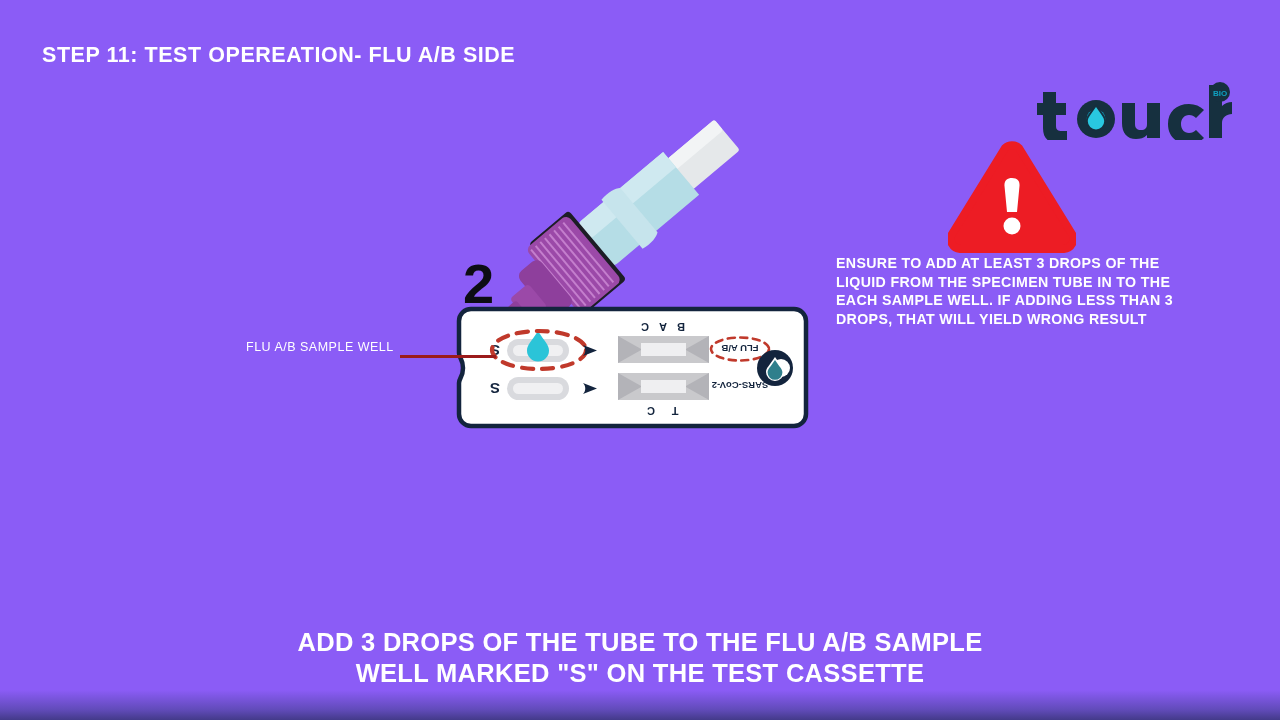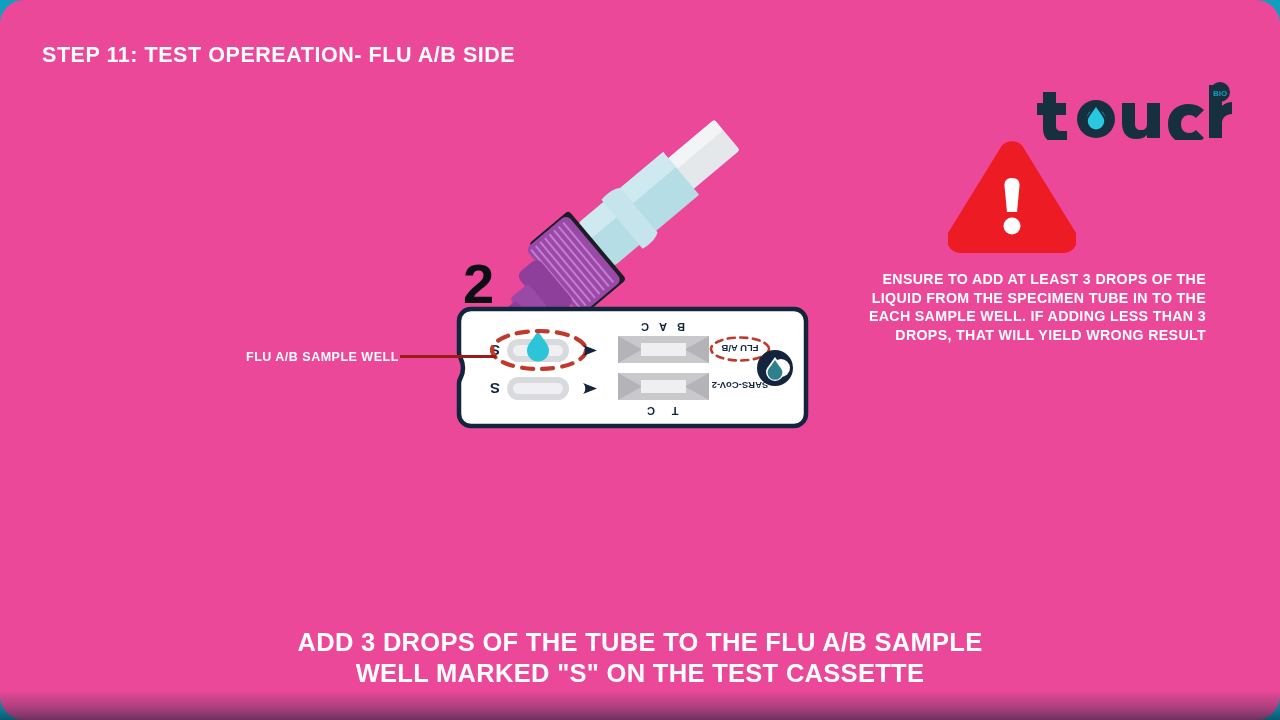--- a/index.html
+++ b/index.html
@@ -2,21 +2,21 @@
 <html><head>
 <meta charset="utf-8">
 <style>
   html,body{margin:0;padding:0;}
   body{
     width:1280px;height:720px;overflow:hidden;
     background:#0fa0c0;
     font-family:"Liberation Sans", sans-serif;
     position:relative;
   }
-  .stage{position:absolute;inset:0;background:#ec4899;border-radius:24px;}
+  .stage{position:absolute;inset:0;background:#8b5cf6;}
   .bottom-shadow{
     position:absolute;left:0;right:0;bottom:0;height:30px;
     background:linear-gradient(to bottom, rgba(10,40,60,0) 0%, rgba(10,40,60,0.32) 65%, rgba(8,30,48,0.55) 100%);
     pointer-events:none;
   }
 
   
   .step-title{
     position:absolute;left:42px;top:43px;
     color:#ffffff;font-size:21.5px;font-weight:bold;
@@ -34,36 +34,36 @@
   }
 
   
   .tube{position:absolute;left:495px;top:80px;width:300px;height:250px;}
 
   
   .cassette{position:absolute;left:455px;top:305px;width:355px;height:125px;}
 
   
   .callout{
-    position:absolute;left:238px;top:350px;
-    color:#ffffff;font-size:12.5px;font-weight:bold;letter-spacing:0.5px;
+    position:absolute;left:238px;top:340px;
+    color:#ffffff;font-size:12.5px;font-weight:normal;letter-spacing:0.5px;
     white-space:nowrap;
     padding-left:8px;
   }
   .callout-line{
     position:absolute;left:400px;top:355px;width:96px;height:3px;
     background:#9b1b1b;
   }
 
   
   .warn-tri{position:absolute;left:948px;top:140px;width:128px;height:116px;}
   .warn-text{
-    position:absolute;left:836px;top:270px;width:370px;
+    position:absolute;left:836px;top:254px;width:370px;
     color:#ffffff;font-size:14.2px;font-weight:bold;
-    line-height:18.5px;text-align:right;letter-spacing:0.35px;
+    line-height:18.5px;text-align:left;letter-spacing:0.35px;
   }
 
   
   .caption{
     position:absolute;left:0;right:0;top:627px;
     color:#ffffff;font-size:25.5px;font-weight:bold;
     line-height:31px;text-align:center;letter-spacing:0.3px;
   }
   .caption div{display:block;}
 </style>

